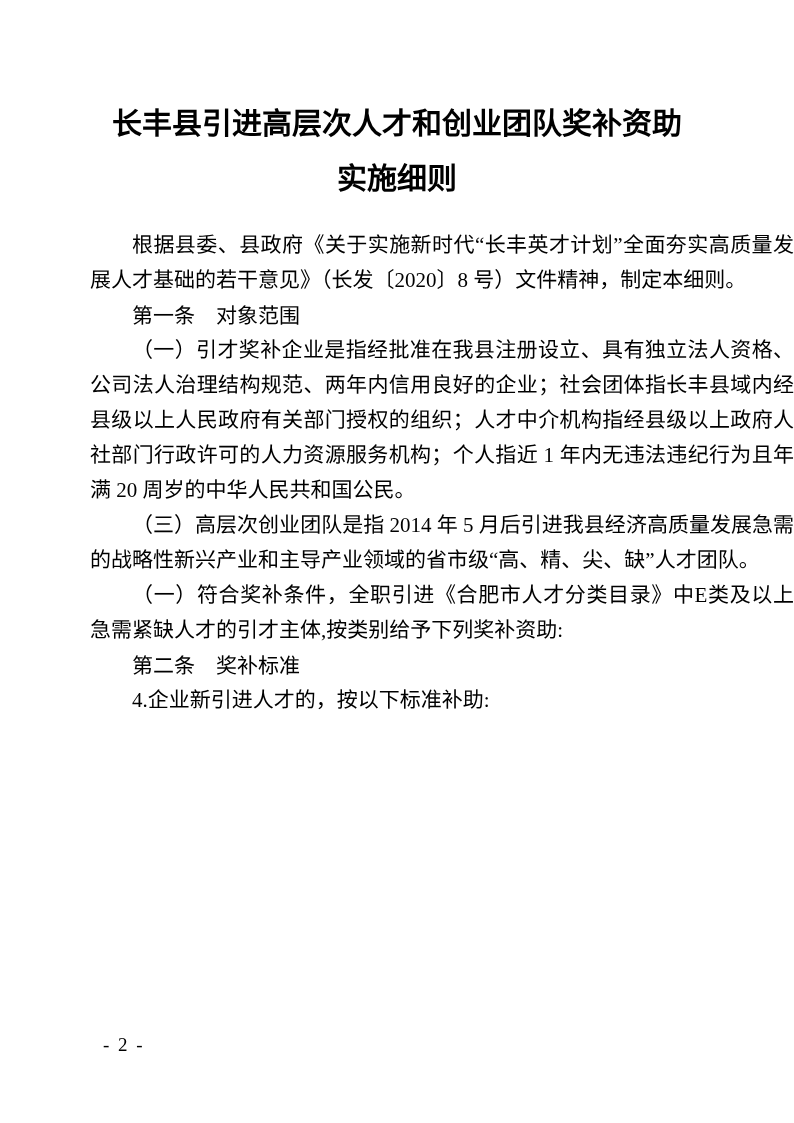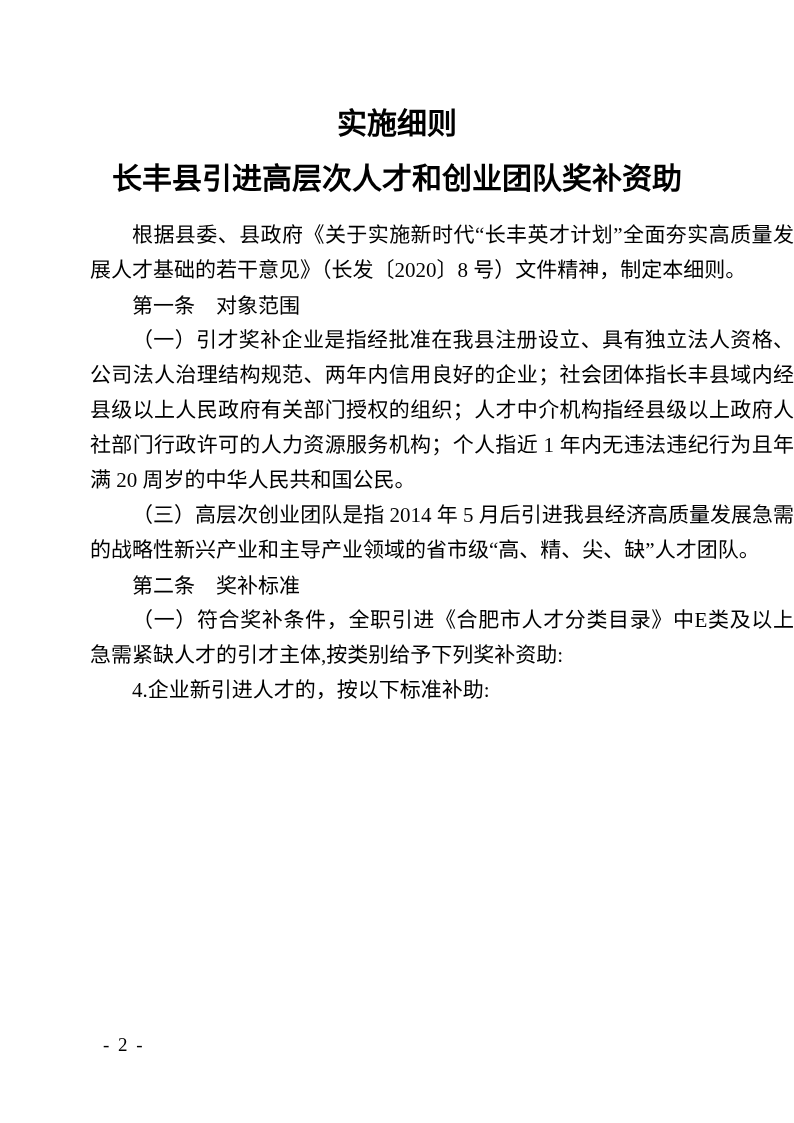--- a/index.html
+++ b/index.html
@@ -16,21 +16,21 @@
   .title {
     padding-top: 96px;
     text-align: center;
     font-size: 30px;
     font-weight: bold;
     line-height: 55px;
     font-family: "Liberation Serif", "DejaVu Serif", serif;
   }
   .title-line { display: block; }
   .doc-body {
-    margin-top: 12px;
+    margin-top: 22px;
     padding-left: 90px;
   }
   .para {
     font-size: 21px;
     line-height: 35px;
     text-align: justify;
     text-justify: inter-ideograph;
     text-indent: 2em;
     word-break: break-all;
   }
@@ -44,28 +44,28 @@
     top: 1034px;
     font-size: 19px;
     letter-spacing: 2px;
   }
 </style>
 </head>
 <body>
 
 <div class="page">
   <h1 class="title">
+    <span class="title-line">长丰县引进高层次人才和创业团队奖补资助</span>
     <span class="title-line">实施细则</span>
-    <span class="title-line">长丰县引进高层次人才和创业团队奖补资助</span>
   </h1>
   <div class="doc-body" id="paragraphs">
       <p class="para body">根据县委、县政府《关于实施新时代“长丰英才计划”全面夯实高质量发展人才基础的若干意见》（长发〔2020〕8 号）文件精神，制定本细则。</p>
       <p class="para heading">第一条　对象范围</p>
       <p class="para body">（一）引才奖补企业是指经批准在我县注册设立、具有独立法人资格、公司法人治理结构规范、两年内信用良好的企业；社会团体指长丰县域内经县级以上人民政府有关部门授权的组织；人才中介机构指经县级以上政府人社部门行政许可的人力资源服务机构；个人指近 1 年内无违法违纪行为且年满 20 周岁的中华人民共和国公民。</p>
       <p class="para body">（三）高层次创业团队是指 2014 年 5 月后引进我县经济高质量发展急需的战略性新兴产业和主导产业领域的省市级“高、精、尖、缺”人才团队。</p>
+      <p class="para body">（一）符合奖补条件，全职引进《合肥市人才分类目录》中E类及以上急需紧缺人才的引才主体,按类别给予下列奖补资助:</p>
       <p class="para heading">第二条　奖补标准</p>
-      <p class="para body">（一）符合奖补条件，全职引进《合肥市人才分类目录》中E类及以上急需紧缺人才的引才主体,按类别给予下列奖补资助:</p>
       <p class="para body">4.企业新引进人才的，按以下标准补助:</p>
     </div>
   <div class="footer">
     <span>- 2 -</span>
   </div>
 </div>
 
 </body></html>

